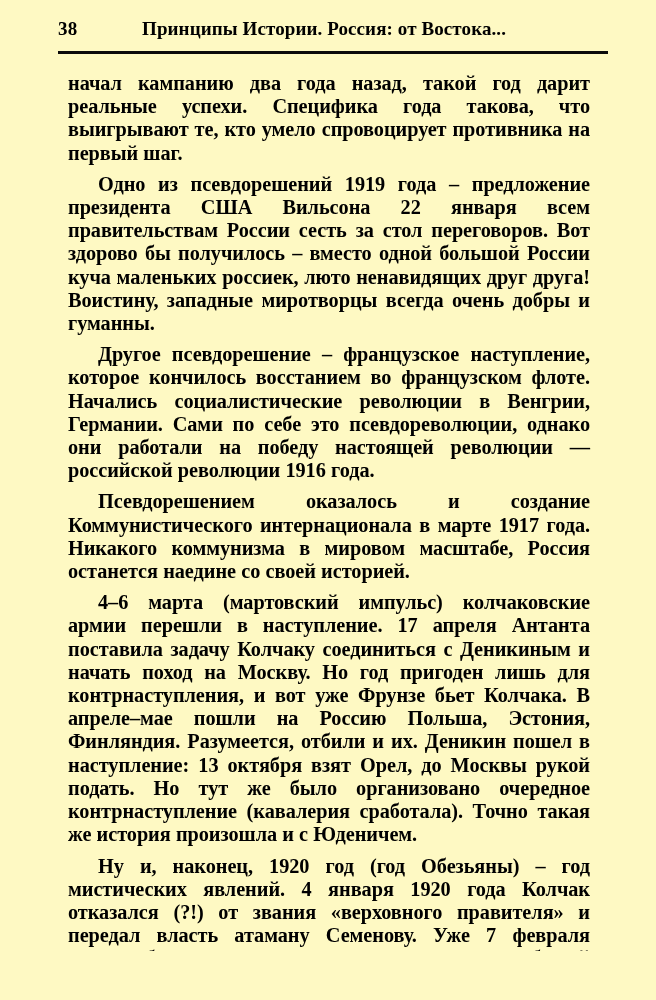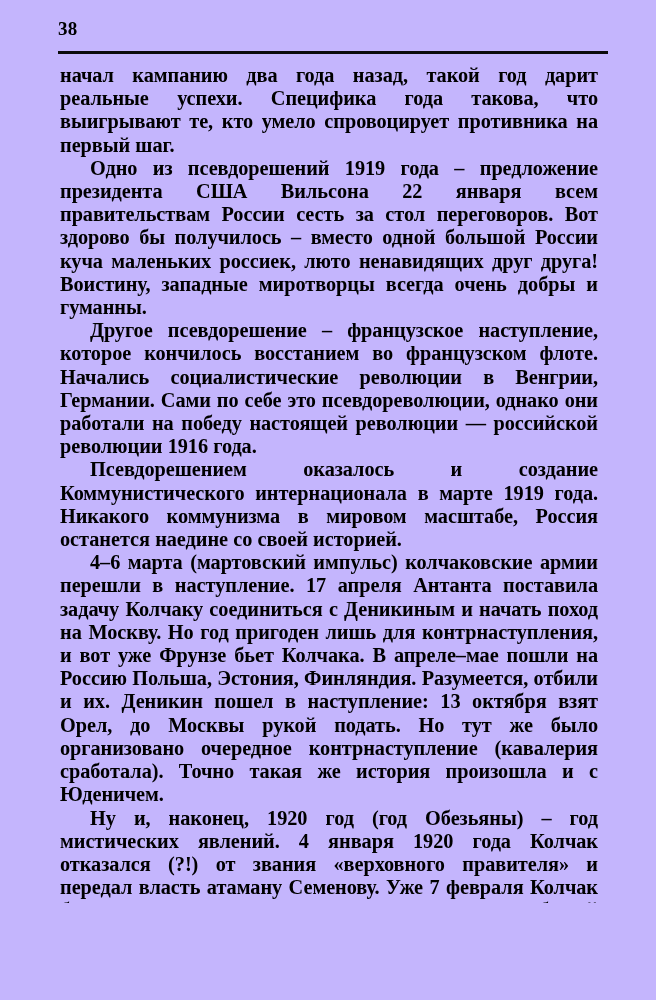--- a/index.html
+++ b/index.html
@@ -13,21 +13,21 @@
     overflow: hidden;
     font-family: "Liberation Serif", "DejaVu Serif", serif;
     color: #000000;
     position: relative;
   }
 
   
   .page {
     position: absolute;
     inset: 0;
-    background: #c4b5fd;
+    background: #fef9c3;
   }
 
   
   .page-header {
     position: absolute;
     top: 16px;
     left: 58px;
     width: 550px;
     height: 30px;
   }
@@ -60,21 +60,21 @@
   }
 
   
   .body-column {
     position: absolute;
     top: 64px;
     left: 60px;
     width: 538px;
   }
   .para {
-    margin: 0;
+    margin: 8px;
     font-size: 20.3px;
     line-height: 23.2px;
     font-weight: bold;
     text-align: justify;
     text-justify: inter-word;
     text-indent: 30px;
     letter-spacing: -0.05px;
     word-spacing: 0.2px;
     hyphens: none;
   }
@@ -87,26 +87,27 @@
     overflow: hidden;
   }
 </style>
 </head>
 <body>
 
 <div class="page">
 
   <div class="page-header">
     <div class="folio">38</div>
+    <div class="running-title">Принципы Истории. Россия: от Востока...</div>
   </div>
 
   <div class="header-rule"></div>
 
   <div class="body-column">
     <p class="para first">начал кампанию два года назад, такой год дарит реальные успехи. Специфика года такова, что выигрывают те, кто умело спровоцирует противника на первый шаг.</p>
     <p class="para">Одно из псевдорешений 1919 года – предложение президента США Вильсона 22 января всем правительствам России сесть за стол переговоров. Вот здорово бы получилось – вместо одной большой России куча маленьких россиек, люто ненавидящих друг друга! Воистину, западные миротворцы всегда очень добры и гуманны.</p>
     <p class="para">Другое псевдорешение – французское наступление, которое кончилось восстанием во французском флоте. Начались социалистические революции в Венгрии, Германии. Сами по себе это псевдореволюции, однако они работали на победу настоящей революции — российской революции 1916 года.</p>
-    <p class="para">Псевдорешением оказалось и создание Коммунистического интернационала в марте 1919 года. Никакого коммунизма в мировом масштабе, Россия останется наедине со своей историей.</p>
+    <p class="para">Псевдорешением оказалось и создание Коммунистического интернационала в марте 1917 года. Никакого коммунизма в мировом масштабе, Россия останется наедине со своей историей.</p>
     <p class="para">4–6 марта (мартовский импульс) колчаковские армии перешли в наступление. 17 апреля Антанта поставила задачу Колчаку соединиться с Деникиным и начать поход на Москву. Но год пригоден лишь для контрнаступления, и вот уже Фрунзе бьет Колчака. В апреле–мае пошли на Россию Польша, Эстония, Финляндия. Разумеется, отбили и их. Деникин пошел в наступление: 13 октября взят Орел, до Москвы рукой подать. Но тут же было организовано очередное контрнаступление (кавалерия сработала). Точно такая же история произошла и с Юденичем.</p>
     <p class="para clipped">Ну и, наконец, 1920 год (год Обезьяны) – год мистических явлений. 4 января 1920 года Колчак отказался (?!) от звания «верховного правителя» и передал власть атаману Семенову. Уже 7 февраля Колчак был расстрелян. В поспешности этих событий чувствуется умелая рука судьбы. Дальнейшие события не менее</p>
   </div>
 
 </div>
 
 </body></html>

